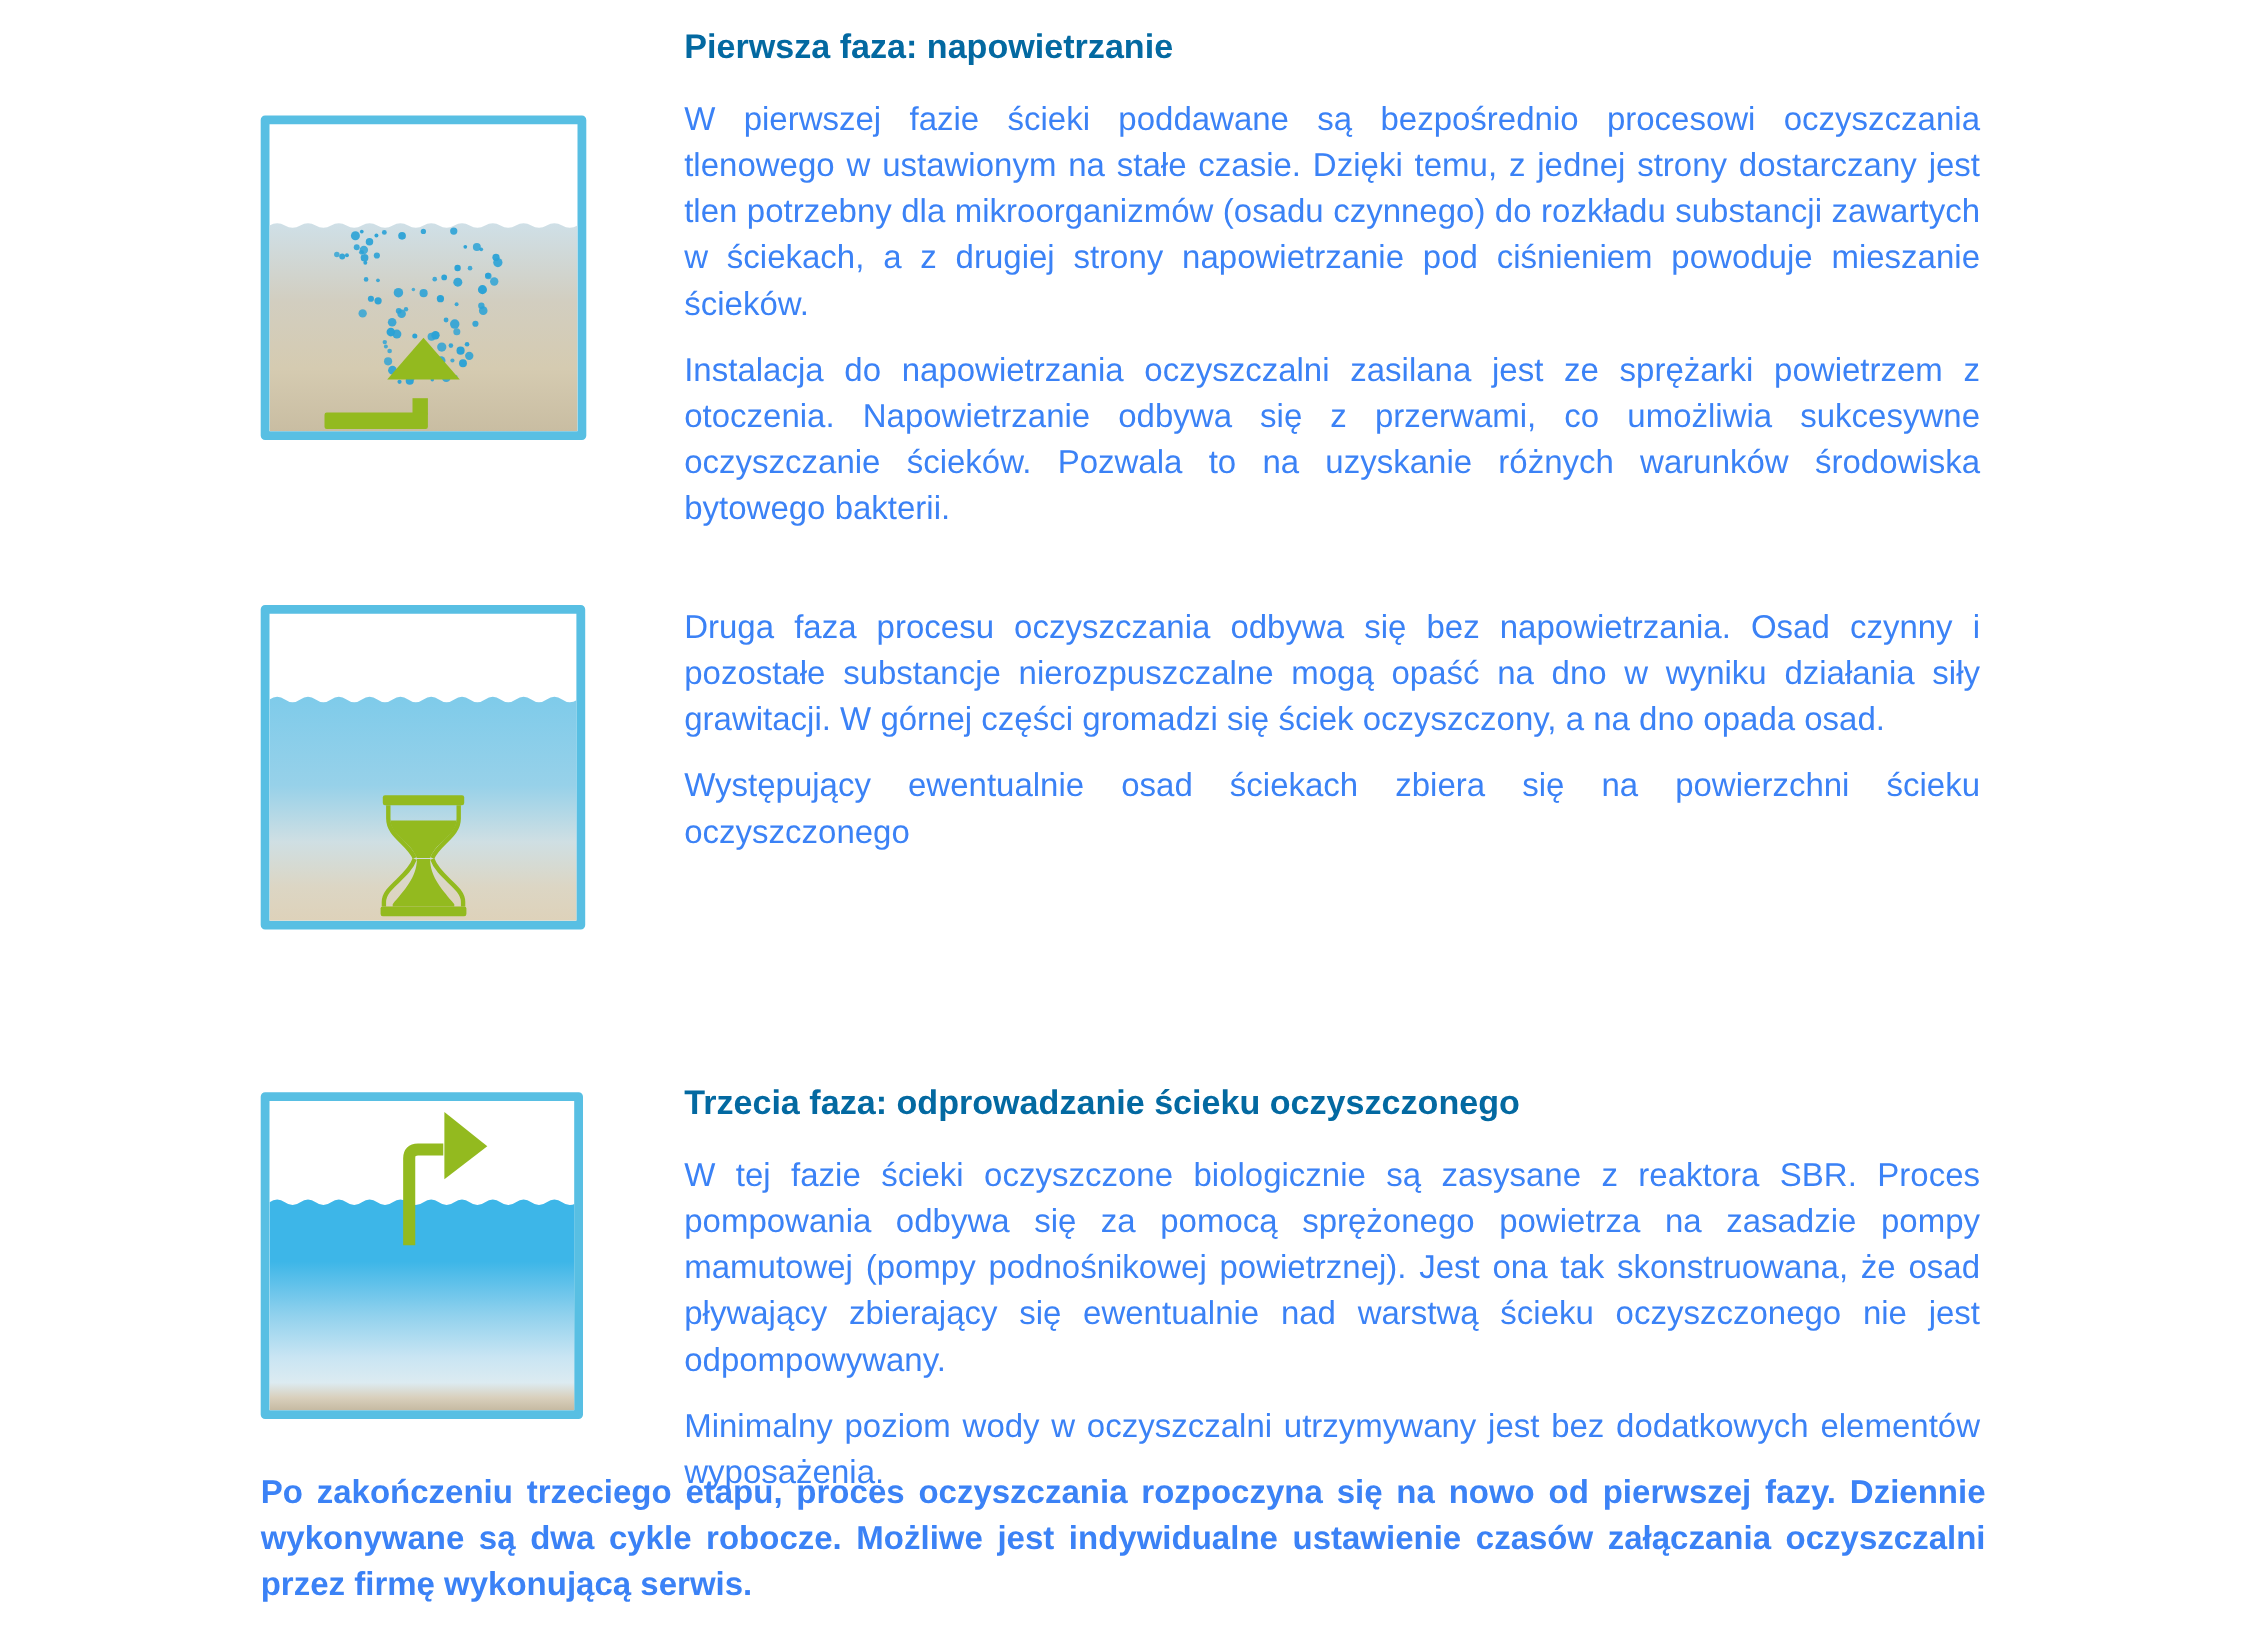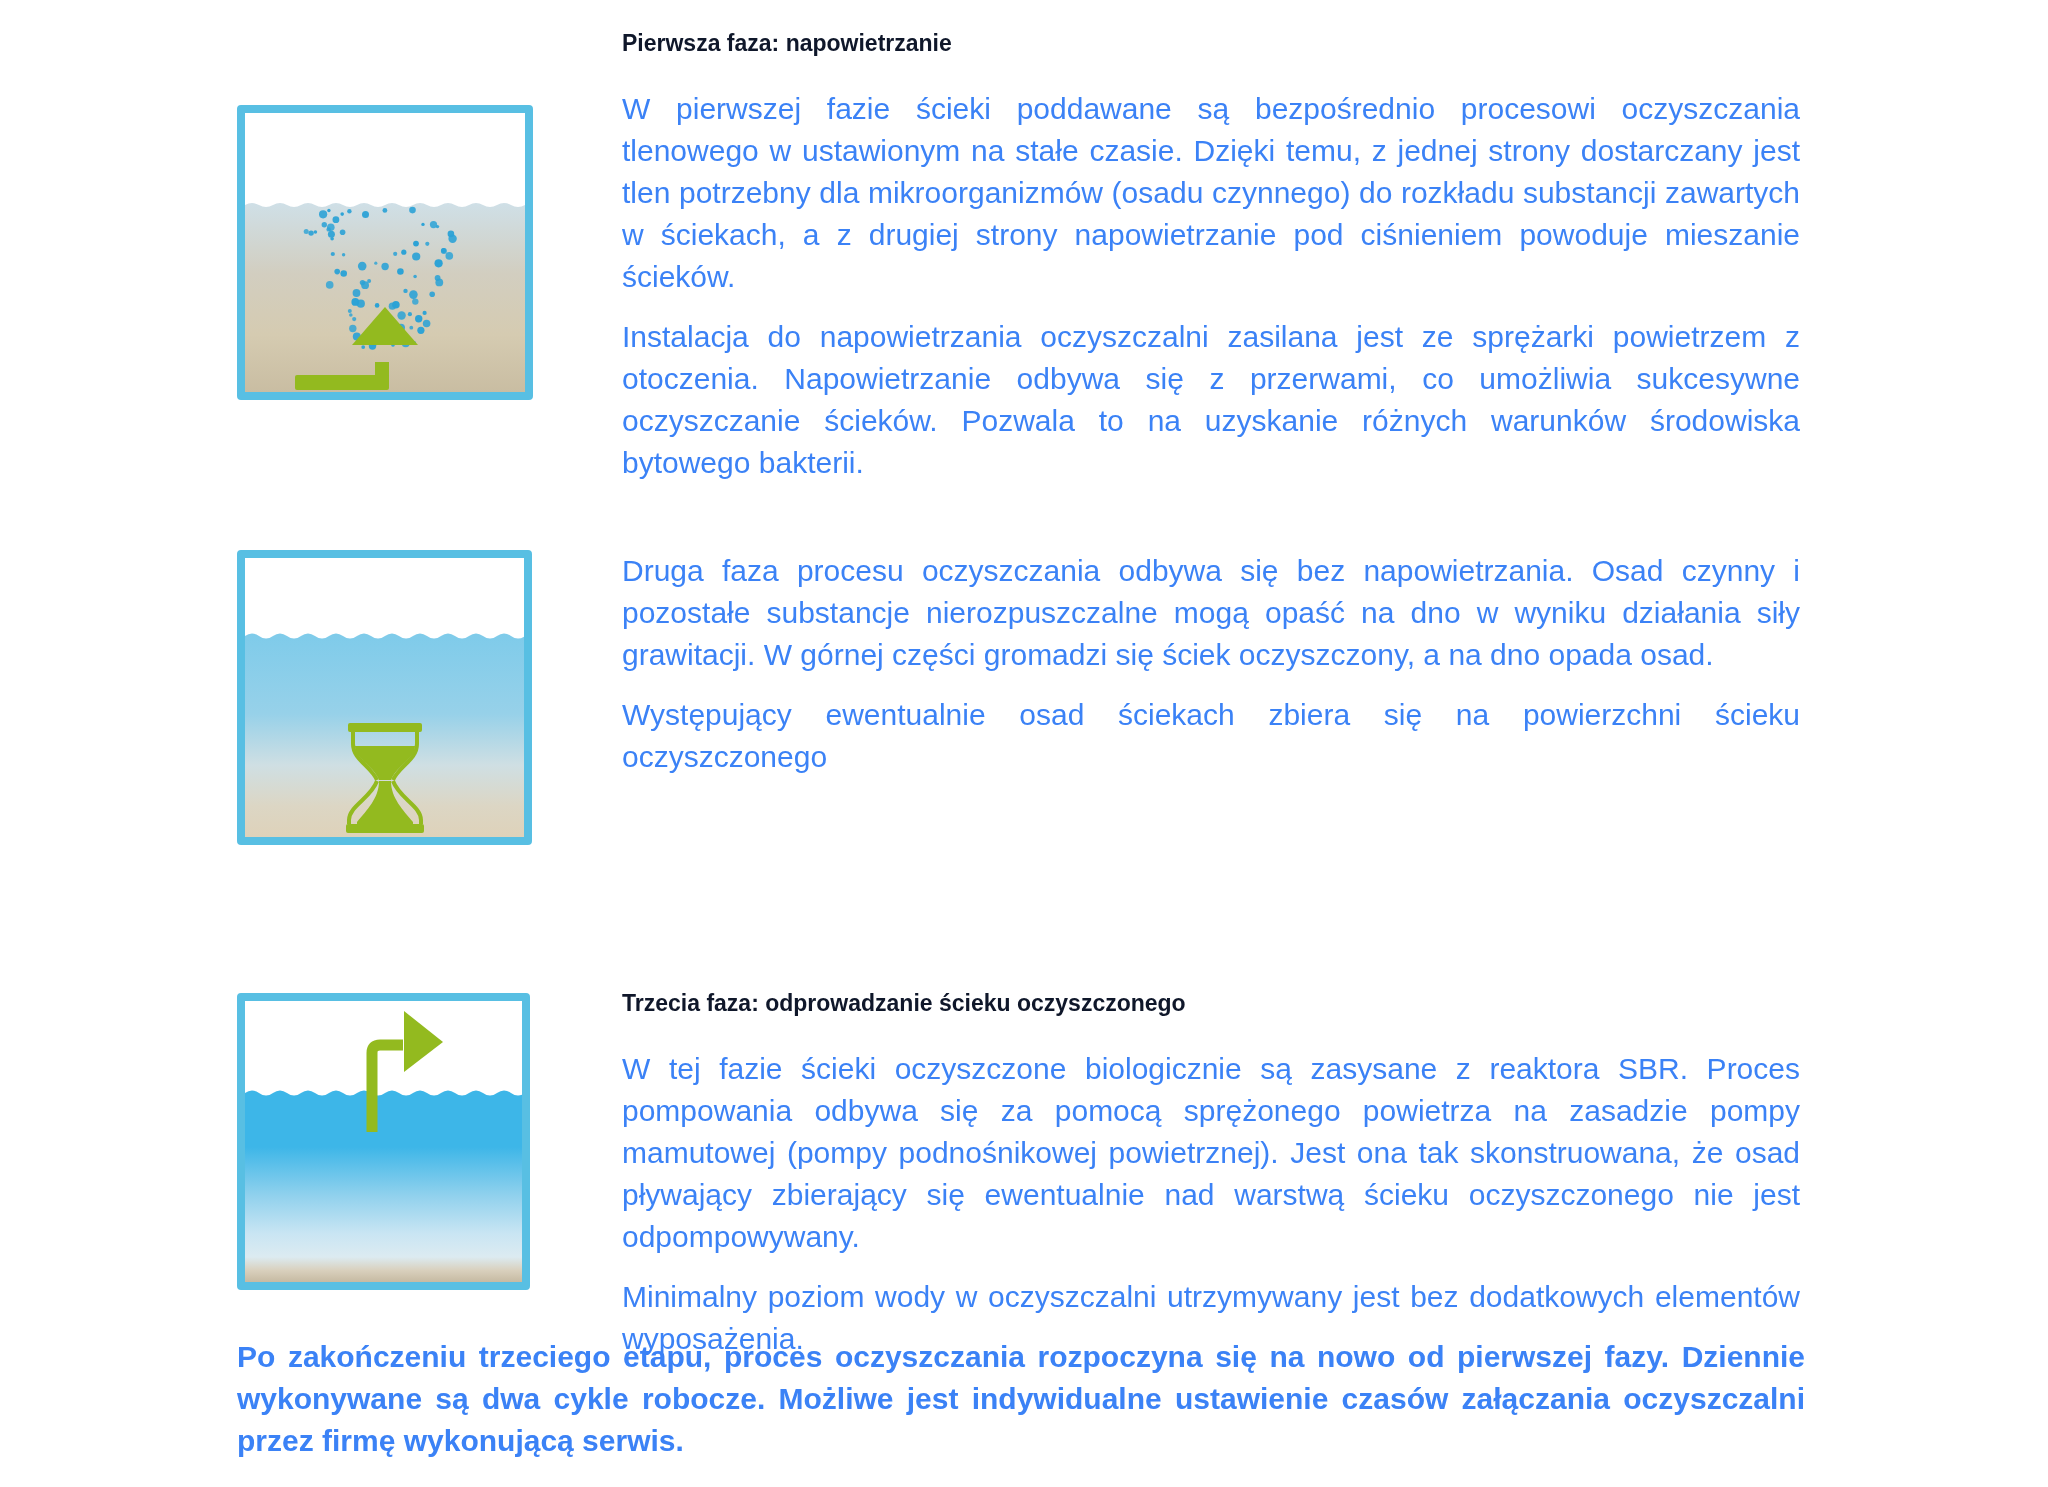--- a/index.html
+++ b/index.html
@@ -20,22 +20,22 @@
   #tank1 { left: 237px; top: 105px;  width: 296px; height: 295px; }
   #tank2 { left: 237px; top: 550px;  width: 295px; height: 295px; }
   #tank3 { left: 237px; top: 993px;  width: 293px; height: 297px; }
 
   .section-text { position: absolute; left: 622px; width: 1178px; }
   #text1 { top: 22px; }
   #text2 { top: 550px; }
   #text3 { top: 948px; margin-top: 34px; }
 
   .section-text h2 {
-    font-size: 23px; line-height: 42px; font-weight: bold;
-    margin: 0 0 24px 0; color: #0f172a;
+    font-size: 31px; line-height: 42px; font-weight: bold;
+    margin: 0 0 24px 0; color: #0369a1;
   }
   .section-text p, .footer p {
     font-size: 30px; line-height: 42px;
     margin: 0 0 18px 0; text-align: justify;
     color: #3b82f6;
   }
   .section-text p:last-child { margin-bottom: 0; }
 
   .footer { position: absolute; left: 237px; top: 1336px; width: 1568px; }
   .footer p { margin: 0; font-weight: bold; }

